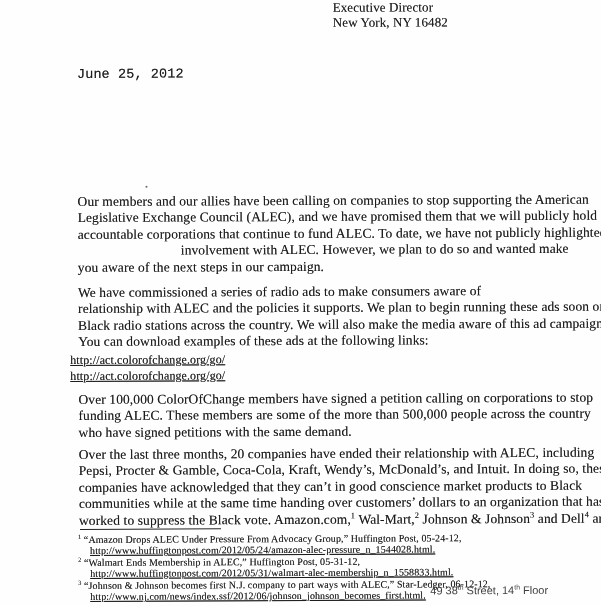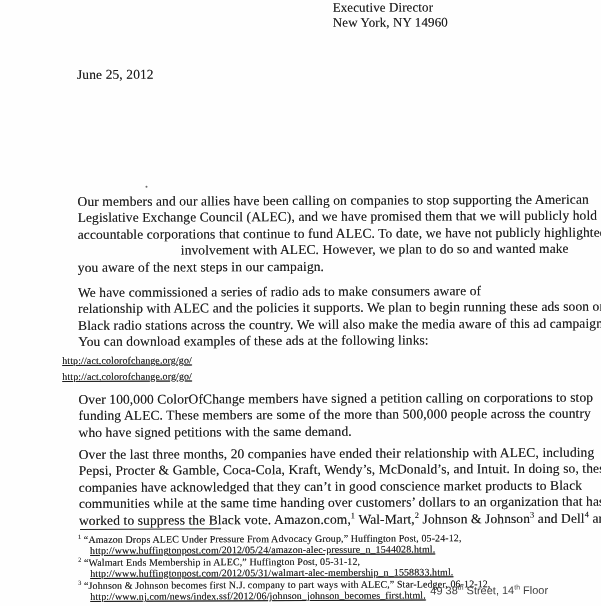--- a/index.html
+++ b/index.html
@@ -33,35 +33,36 @@
     font-size: 13px;
     line-height: 14.6px;
     white-space: nowrap;
   }
   .date {
     position: absolute;
     left: 78px;
     top: 66px;
     font-size: 13.5px;
     white-space: nowrap;
+    font-family: Liberation Mono, monospace;
   }
   .para {
     position: absolute;
     left: 78px;
     font-size: 13.5px;
     line-height: 16.4px;
     white-space: nowrap;
   }
   .para .line { white-space: nowrap; }
   .line.indented { padding-left: 103px; }
   .links-block {
     position: absolute;
-    left: 62px;
+    left: 70px;
     top: 352px;
-    font-size: 10px;
+    font-size: 12px;
     line-height: 15.6px;
   }
   .link-line {
     text-decoration: underline;
     white-space: nowrap;
   }
   sup {
     font-size: 0.62em;
     line-height: 0;
     vertical-align: super;
@@ -107,21 +108,21 @@
   }
 </style>
 </head>
 <body>
 
 <div class="page">
   <div class="scan">
 
     <div class="letterhead txt">
       <div class="lh-line">Executive Director</div>
-      <div class="lh-line">New York, NY 14960</div>
+      <div class="lh-line">New York, NY 16482</div>
     </div>
 
     <div class="date txt">June 25, 2012</div>
 
     <div class="artifact-dot"></div>
 
     <div class="para txt" style="top:193px">
       <div class="line">Our members and our allies have been calling on companies to stop supporting the American</div>
       <div class="line">Legislative Exchange Council (ALEC), and we have promised them that we will publicly hold</div>
       <div class="line">accountable corporations that continue to fund ALEC. To date, we have not publicly highlighted</div>

